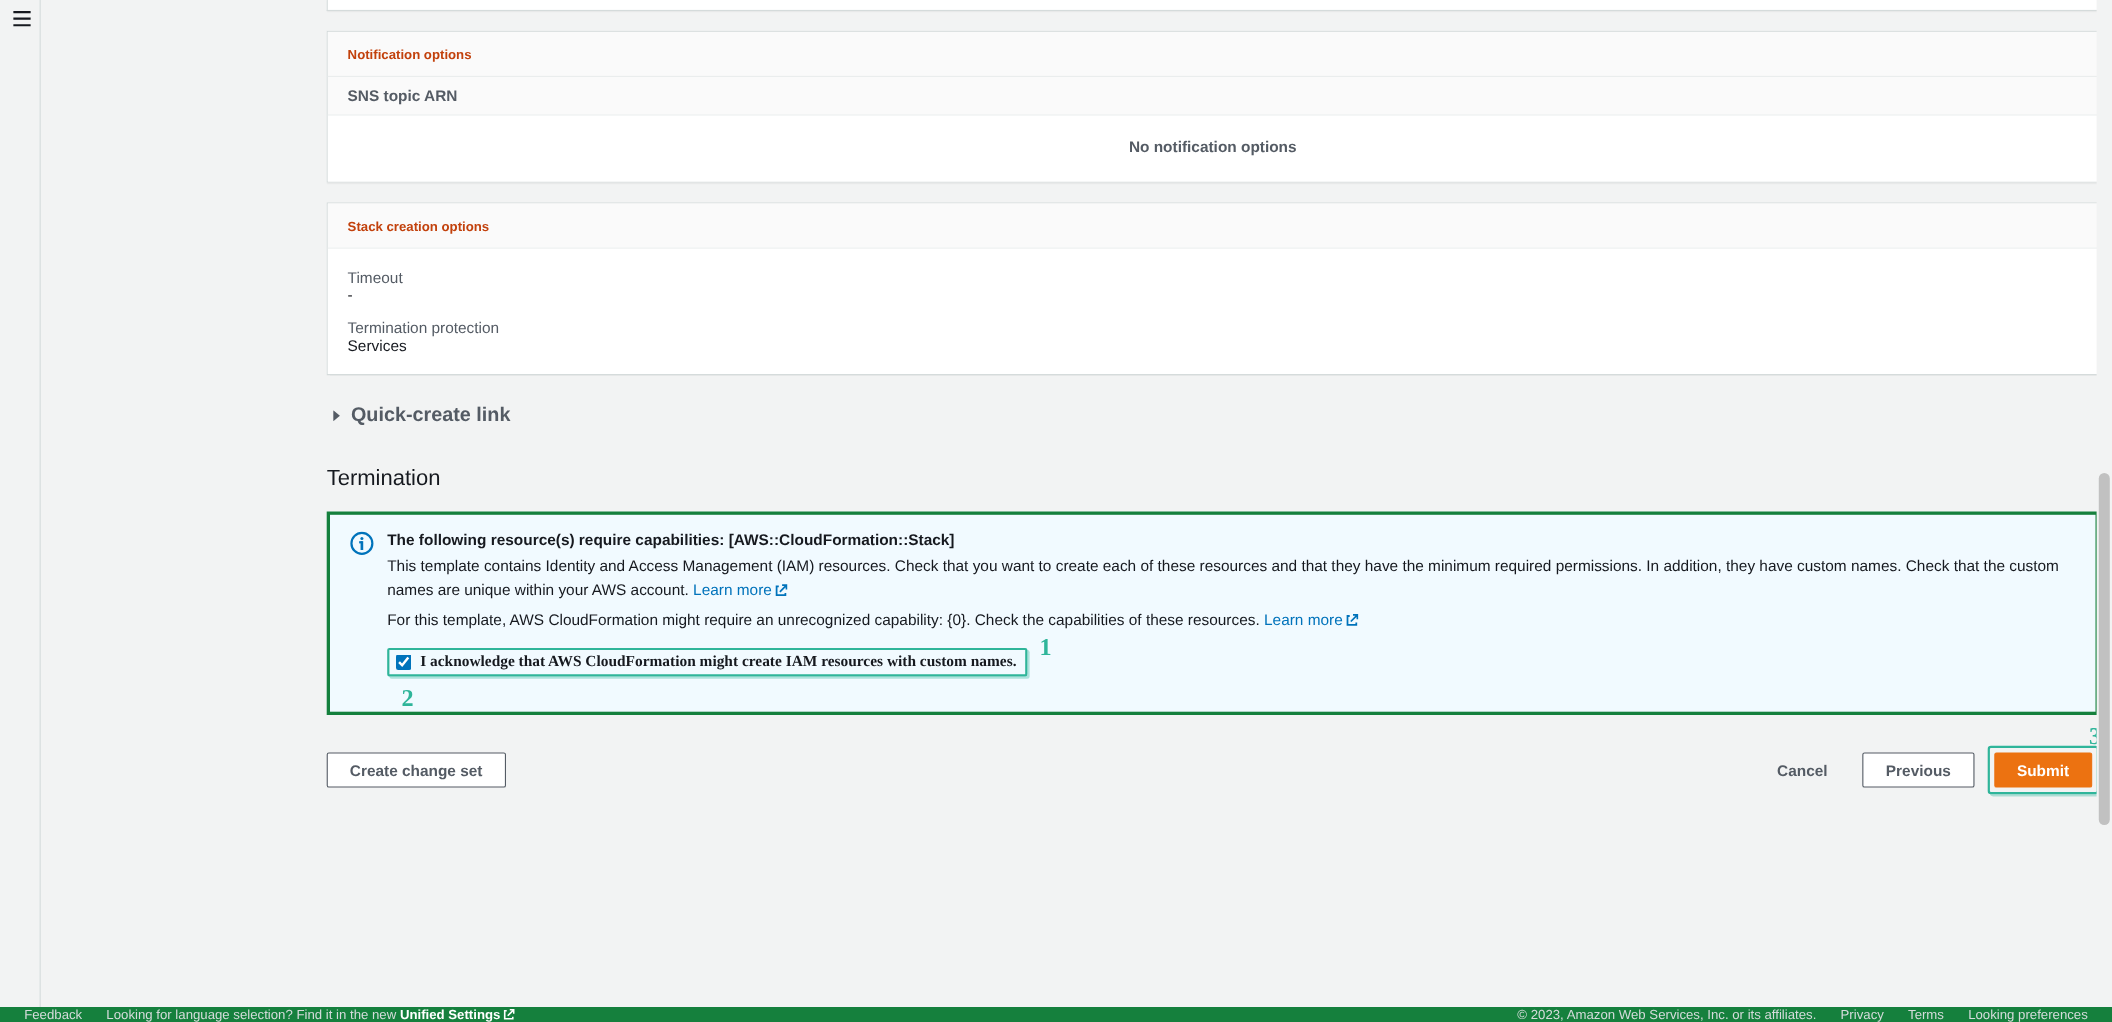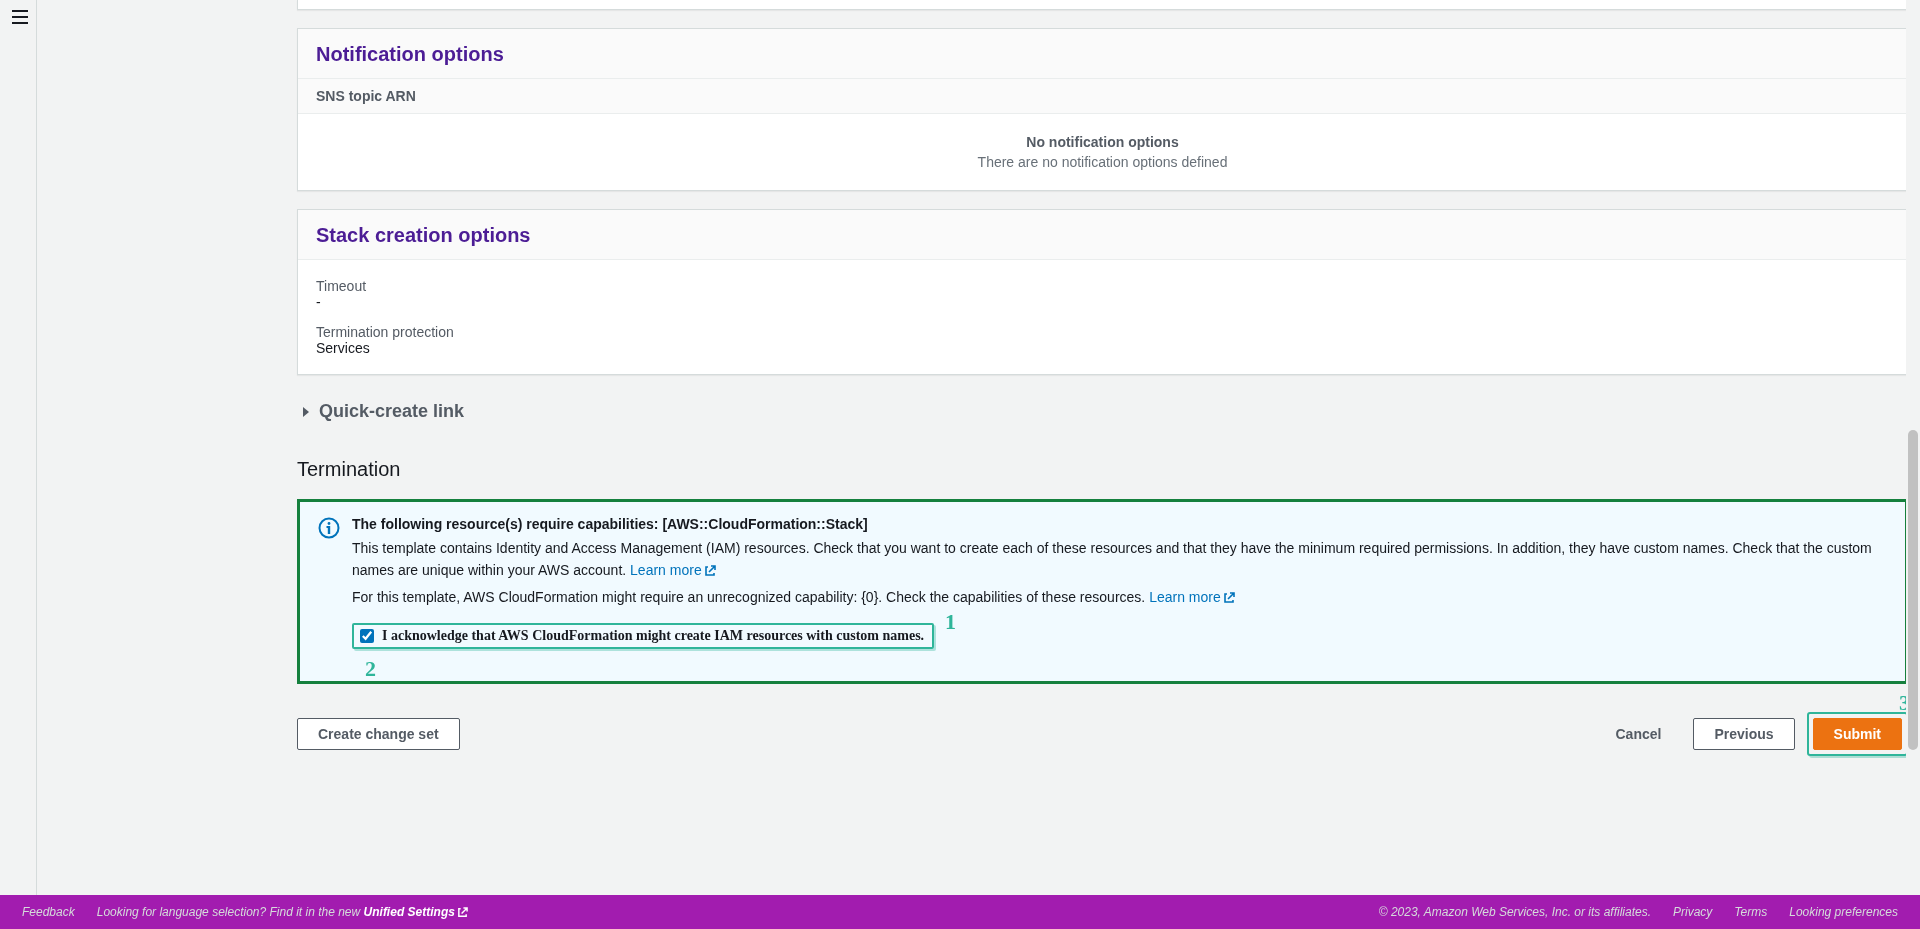--- a/index.html
+++ b/index.html
@@ -42,23 +42,23 @@
     border: 1px solid #d5dbdb;
     background: #fff;
     margin-top: 18px;
     box-shadow: 0 1px 1px rgba(0,0,0,0.05);
   }
   .panel-header {
     padding: 14px 18px 12px 18px;
     background: #fafafa;
   }
   .panel-title {
-    font-size: 20px;
-    font-weight: 700;
-    color: #4c1d95;
+    font-size: 12px;
+    font-weight: 700;
+    color: #c2410c;
   }
   .panel-subheader {
     border-top: 1px solid #eaeded;
     padding: 9px 18px;
     background: #fafafa;
     font-size: 14px;
     font-weight: 700;
     color: #545b64;
   }
   .panel-body {
@@ -210,29 +210,28 @@
     top: -24px;
     right: -4px;
     font-family: "Comic Sans MS", cursive;
     color: #2fb59a;
     font-size: 22px;
     font-weight: 700;
   }
   .footer {
     position: fixed;
     bottom: 0; left: 0; right: 0;
-    background: #a21caf;
+    background: #15803d;
     color: #d5dbdb;
     font-size: 12px;
     display: flex;
     justify-content: space-between;
     align-items: center;
-    padding: 10px 22px;
+    padding: 0 22px;
     z-index: 200;
-    font-style: italic;
   }
   .footer-left { display: flex; gap: 22px; align-items: center; }
   .footer-right { display: flex; gap: 22px; align-items: center; }
   .footer a, .footer .flink {
     color: #d5dbdb;
     text-decoration: none;
     cursor: pointer;
   }
   .footer .flink-white { color: #fff; font-weight: 700; }
   .scrollbar-fake {
@@ -268,21 +267,20 @@
   <div class="top-box"></div>
 
   <div class="panel">
     <div class="panel-header">
       <div class="panel-title">Notification options</div>
     </div>
     <div class="panel-subheader">SNS topic ARN</div>
     <div class="panel-body">
       <div class="empty-block">
         <div class="empty-title">No notification options</div>
-        <div class="empty-sub">There are no notification options defined</div>
       </div>
     </div>
   </div>
 
   <div class="panel">
     <div class="panel-header">
       <div class="panel-title">Stack creation options</div>
     </div>
     <div class="panel-body">
       <div class="kv-label">Timeout</div>

